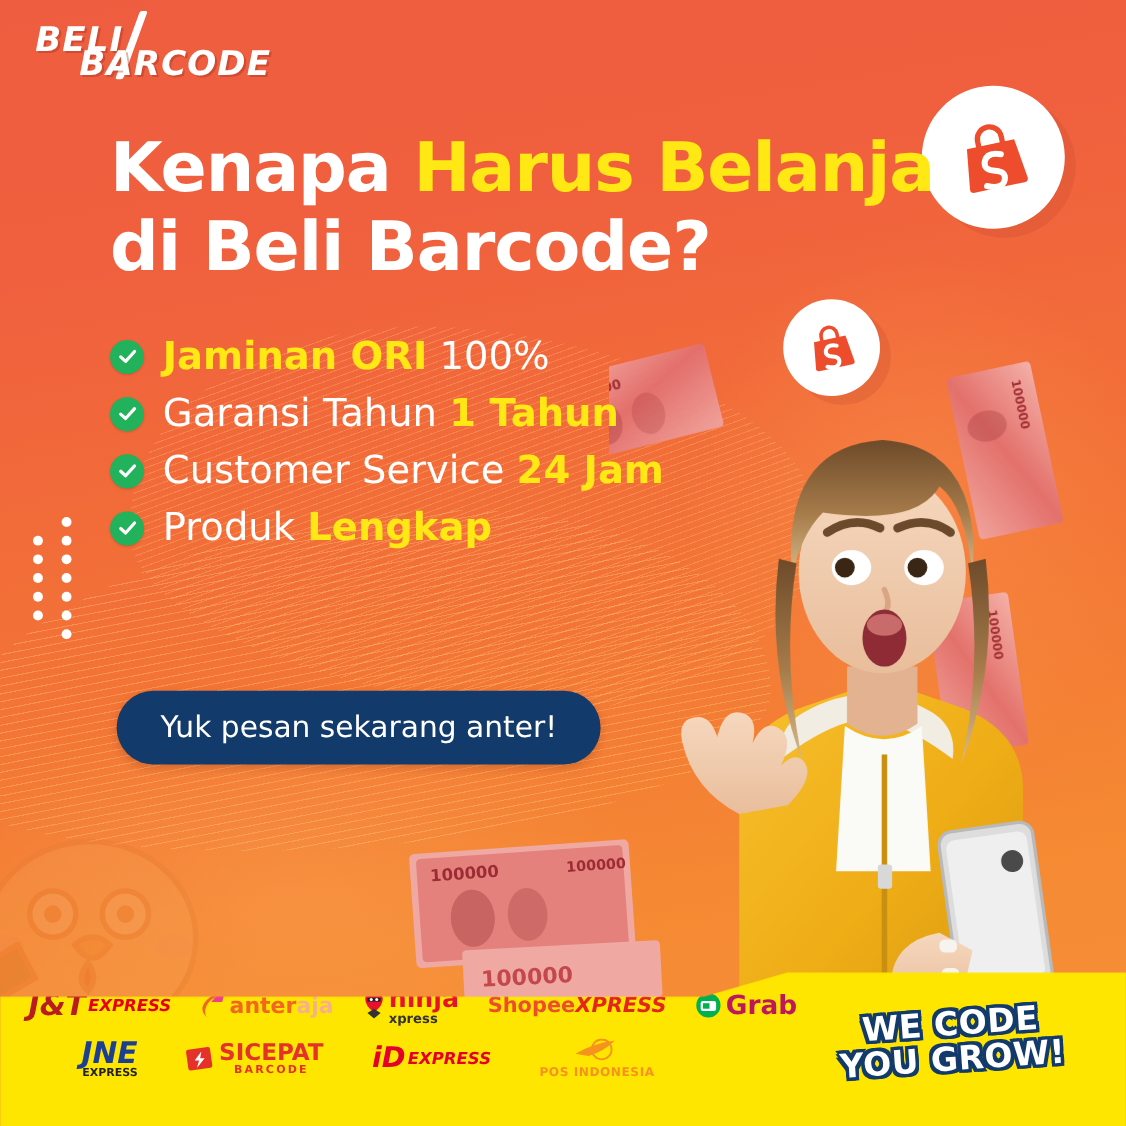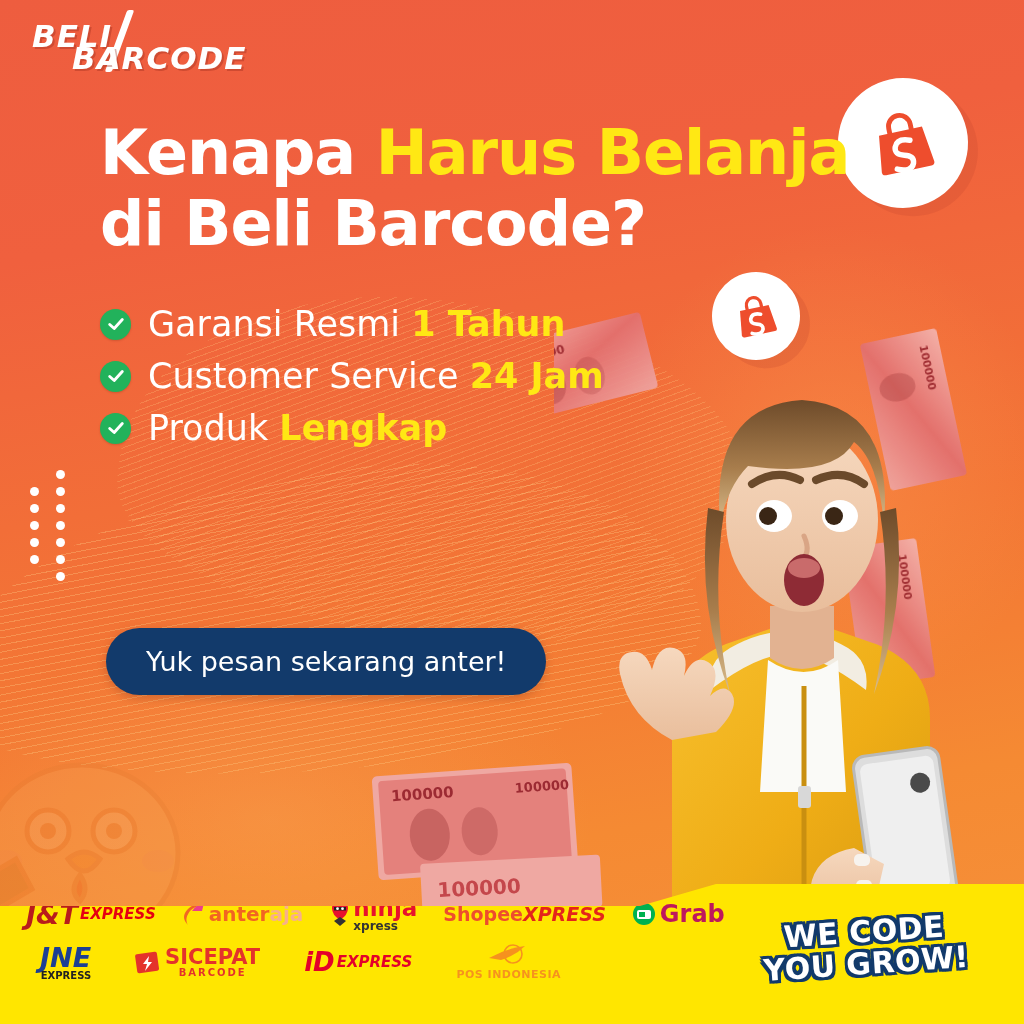--- a/index.html
+++ b/index.html
@@ -305,21 +305,29 @@
     <div class="hl">di Beli Barcode?</div>
   </div>
 
   <div class="bullets">
     <div class="bullet">
       <span class="check">
         <svg width="18" height="18" viewBox="0 0 20 20">
             <path d="M3 10.5 L8 15 L17 5" stroke="#fff" stroke-width="3.2" fill="none" stroke-linecap="round" stroke-linejoin="round"></path>
           </svg>
       </span>
-      <span class="btext"><span class="n">Garansi Resmi </span><b>1 Tahun</b><span class="n"></span></span>
+      <span class="btext"><span class="n"></span><b>Jaminan ORI</b><span class="n"> 100%</span></span>
+    </div>
+    <div class="bullet">
+      <span class="check">
+        <svg width="18" height="18" viewBox="0 0 20 20">
+            <path d="M3 10.5 L8 15 L17 5" stroke="#fff" stroke-width="3.2" fill="none" stroke-linecap="round" stroke-linejoin="round"></path>
+          </svg>
+      </span>
+      <span class="btext"><span class="n">Garansi Tahun </span><b>1 Tahun</b><span class="n"></span></span>
     </div>
     <div class="bullet">
       <span class="check">
         <svg width="18" height="18" viewBox="0 0 20 20">
             <path d="M3 10.5 L8 15 L17 5" stroke="#fff" stroke-width="3.2" fill="none" stroke-linecap="round" stroke-linejoin="round"></path>
           </svg>
       </span>
       <span class="btext"><span class="n">Customer Service </span><b>24 Jam</b><span class="n"></span></span>
     </div>
     <div class="bullet">
@@ -372,21 +380,21 @@
             <circle cx="12" cy="12" r="11" fill="#00B14F"></circle>
             <rect x="5" y="8" width="14" height="9" rx="2" fill="#fff"></rect>
             <rect x="7" y="10" width="6" height="5" fill="#00B14F"></rect>
           </svg>
           <span style="color:#be185d;font-size:24px;margin-left:4px;">Grab</span>
         </div>
       </div>
 
       <div class="crow" style="padding-left:40px;gap:44px;">
         <div class="courier">
-          <span style="display:inline-block;line-height:1;">
+          <span style="display:inline-block;line-height:1;margin-left:34px;">
             <span style="display:block;color:#1C3F94;font-size:27px;font-style:italic;">JNE</span>
             <span style="display:block;color:#222;font-size:10px;text-align:right;">EXPRESS</span>
           </span>
         </div>
         <div class="courier">
           <svg width="26" height="26" viewBox="0 0 26 26">
             <rect x="1" y="4" width="22" height="19" rx="2" fill="#E4322B" transform="rotate(-8 12 13)"></rect>
             <path d="M14 7 l-6 8 h4 l-2 7 l7 -9 h-4 z" fill="#fff"></path>
           </svg>
           <span style="display:inline-block;line-height:1;margin-left:4px;">

